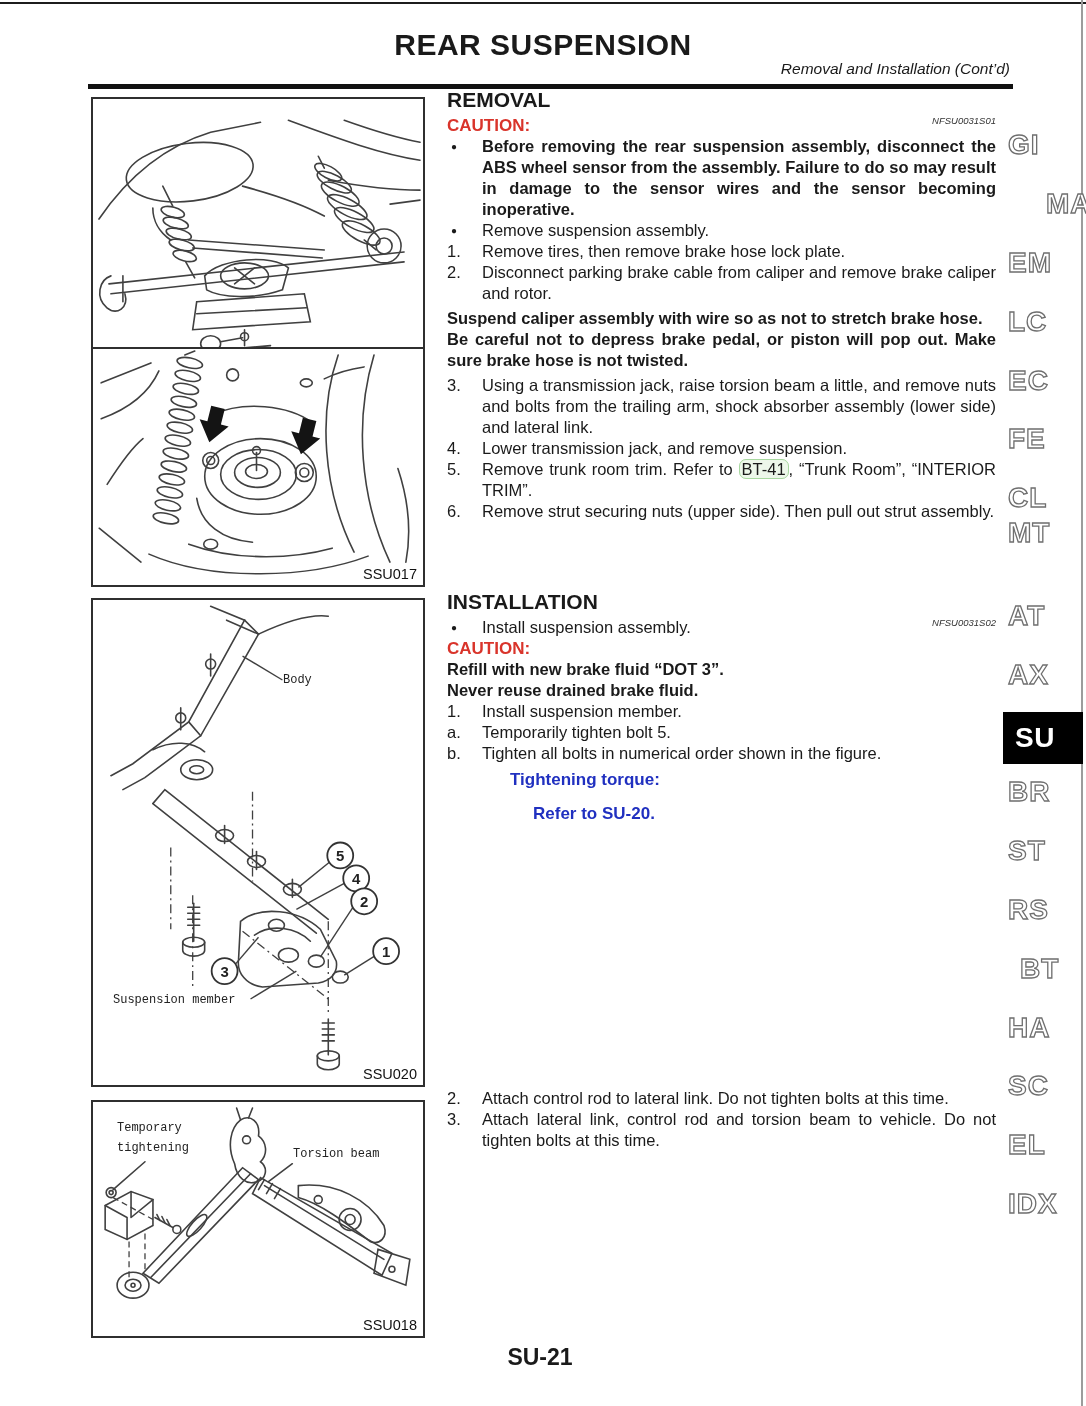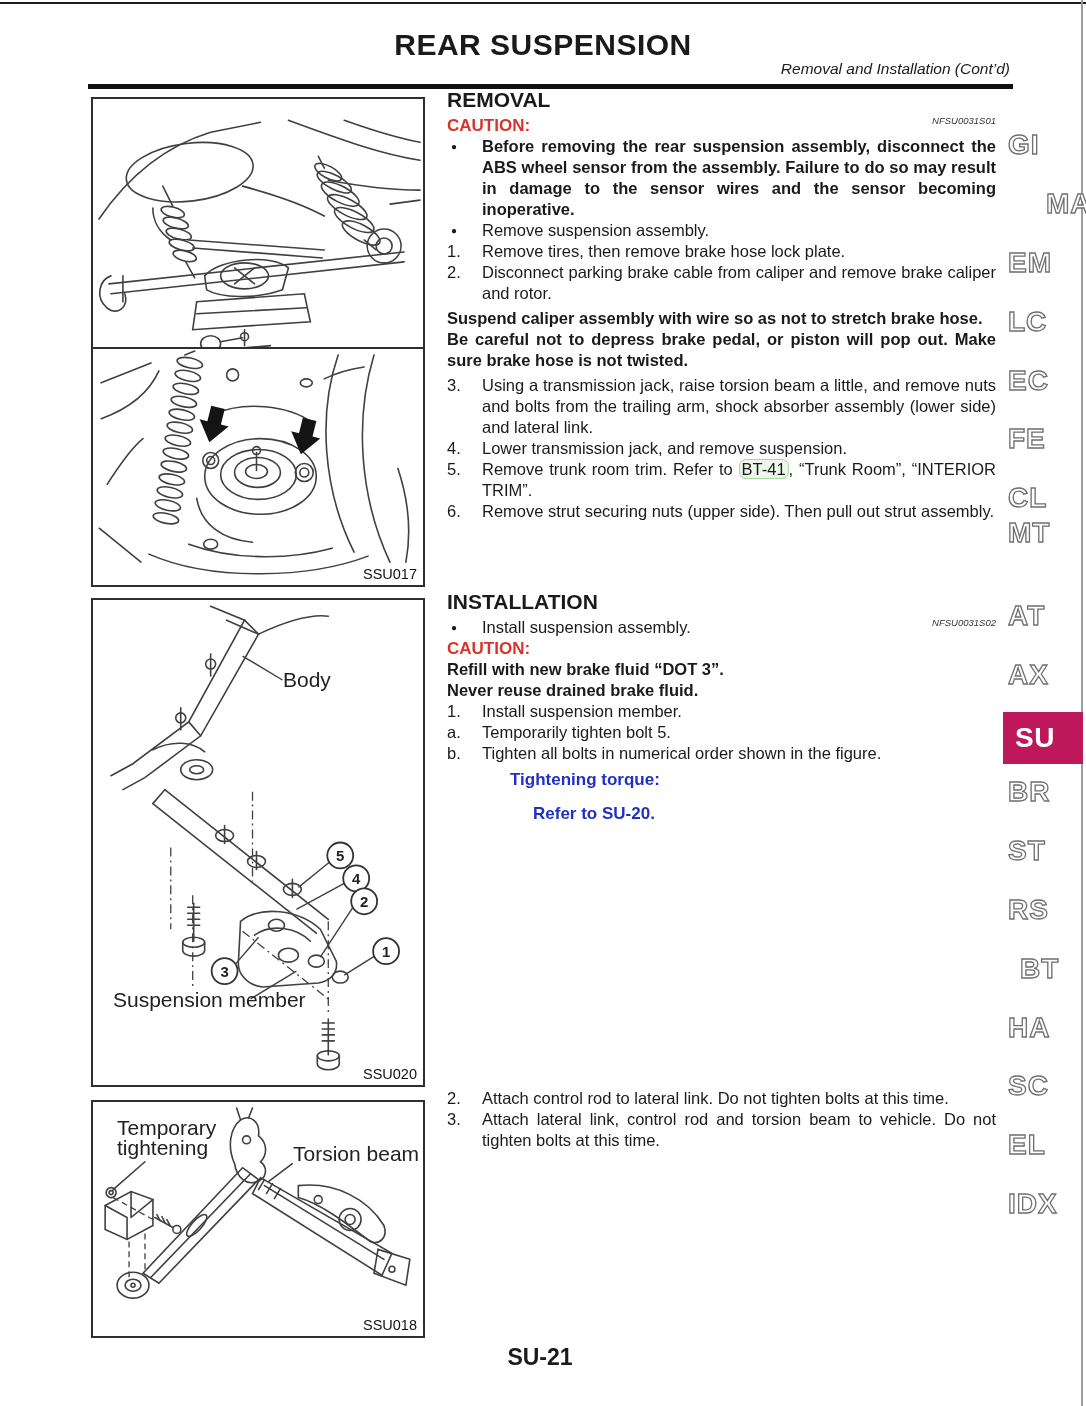--- a/index.html
+++ b/index.html
@@ -19,42 +19,42 @@
 
   .doc-title{position:absolute;left:0;top:28px;width:1086px;text-align:center;
     font-size:30px;font-weight:bold;letter-spacing:.5px;}
   .doc-subtitle{position:absolute;left:88px;top:60px;width:922px;text-align:right;
     font-style:italic;font-size:15.5px;}
   .header-rule{position:absolute;left:88px;top:84px;width:925px;height:5px;background:#111;}
 
   .figure{position:absolute;left:91px;width:334px;border:2px solid #2f2f2f;background:#fff;}
   .figure svg{position:absolute;inset:0;width:100%;height:100%;}
   .fig-id{position:absolute;right:6px;bottom:3px;font-size:14.5px;color:#111;background:#fff;padding-left:4px;}
-  .fig-label{position:absolute;font-size:21px;color:#222;line-height:20px;}
+  .fig-label{position:absolute;font-size:12px;color:#222;line-height:20px;font-family:Liberation Mono, monospace;}
 
   .textcol{position:absolute;left:447px;width:549px;font-size:16.5px;line-height:21px;}
   .sec-head{font-size:21px;font-weight:bold;line-height:24px;margin-bottom:3px;}
   .ref-code{position:absolute;right:0;font-size:9.5px;font-style:italic;color:#333;}
   .caution{color:var(--caution);font-weight:bold;font-size:17px;line-height:21px;}
   .b{font-weight:bold;}
   .jp{text-align:justify;}
   .row{display:grid;grid-template-columns:35px 1fr;}
   .marker{font-size:16.5px;line-height:21px;}
   .marker.dot{font-size:10px;line-height:21px;padding-left:4px;}
   .warn{font-weight:bold;text-align:justify;margin-top:4px;}
   .torque1{color:var(--link-blue);font-weight:bold;margin:5px 0 12px 63px;font-size:17px;line-height:22px;}
   .torque2{color:var(--link-blue);font-weight:bold;margin:2px 0 0 86px;font-size:17px;line-height:22px;}
   .ref-link{background:var(--ref-bg);border:1px solid var(--ref-border);padding:0 2px;border-radius:7px;}
 
   .page-num{position:absolute;left:0;top:1344px;width:1080px;text-align:center;
     font-size:23px;font-weight:bold;}
 
   .tab{position:absolute;left:1008px;font-size:28px;font-weight:bold;line-height:26px;
     color:#fff;-webkit-text-stroke:1.3px #6f6f6f;letter-spacing:1px;cursor:pointer;}
-  .tab.active{left:1003px;width:80px;height:52px;background:#be185d;color:#fff;
+  .tab.active{left:1003px;width:80px;height:52px;background:#000000;color:#fff;
     -webkit-text-stroke:0;line-height:52px;padding-left:12px;letter-spacing:.5px;}
 
   svg text{font-family:"Liberation Sans","DejaVu Sans",sans-serif;}
 </style>
 </head>
 <body>
 
 <div class="page">
   <div class="top-border"></div>
   <div class="right-border"></div>

